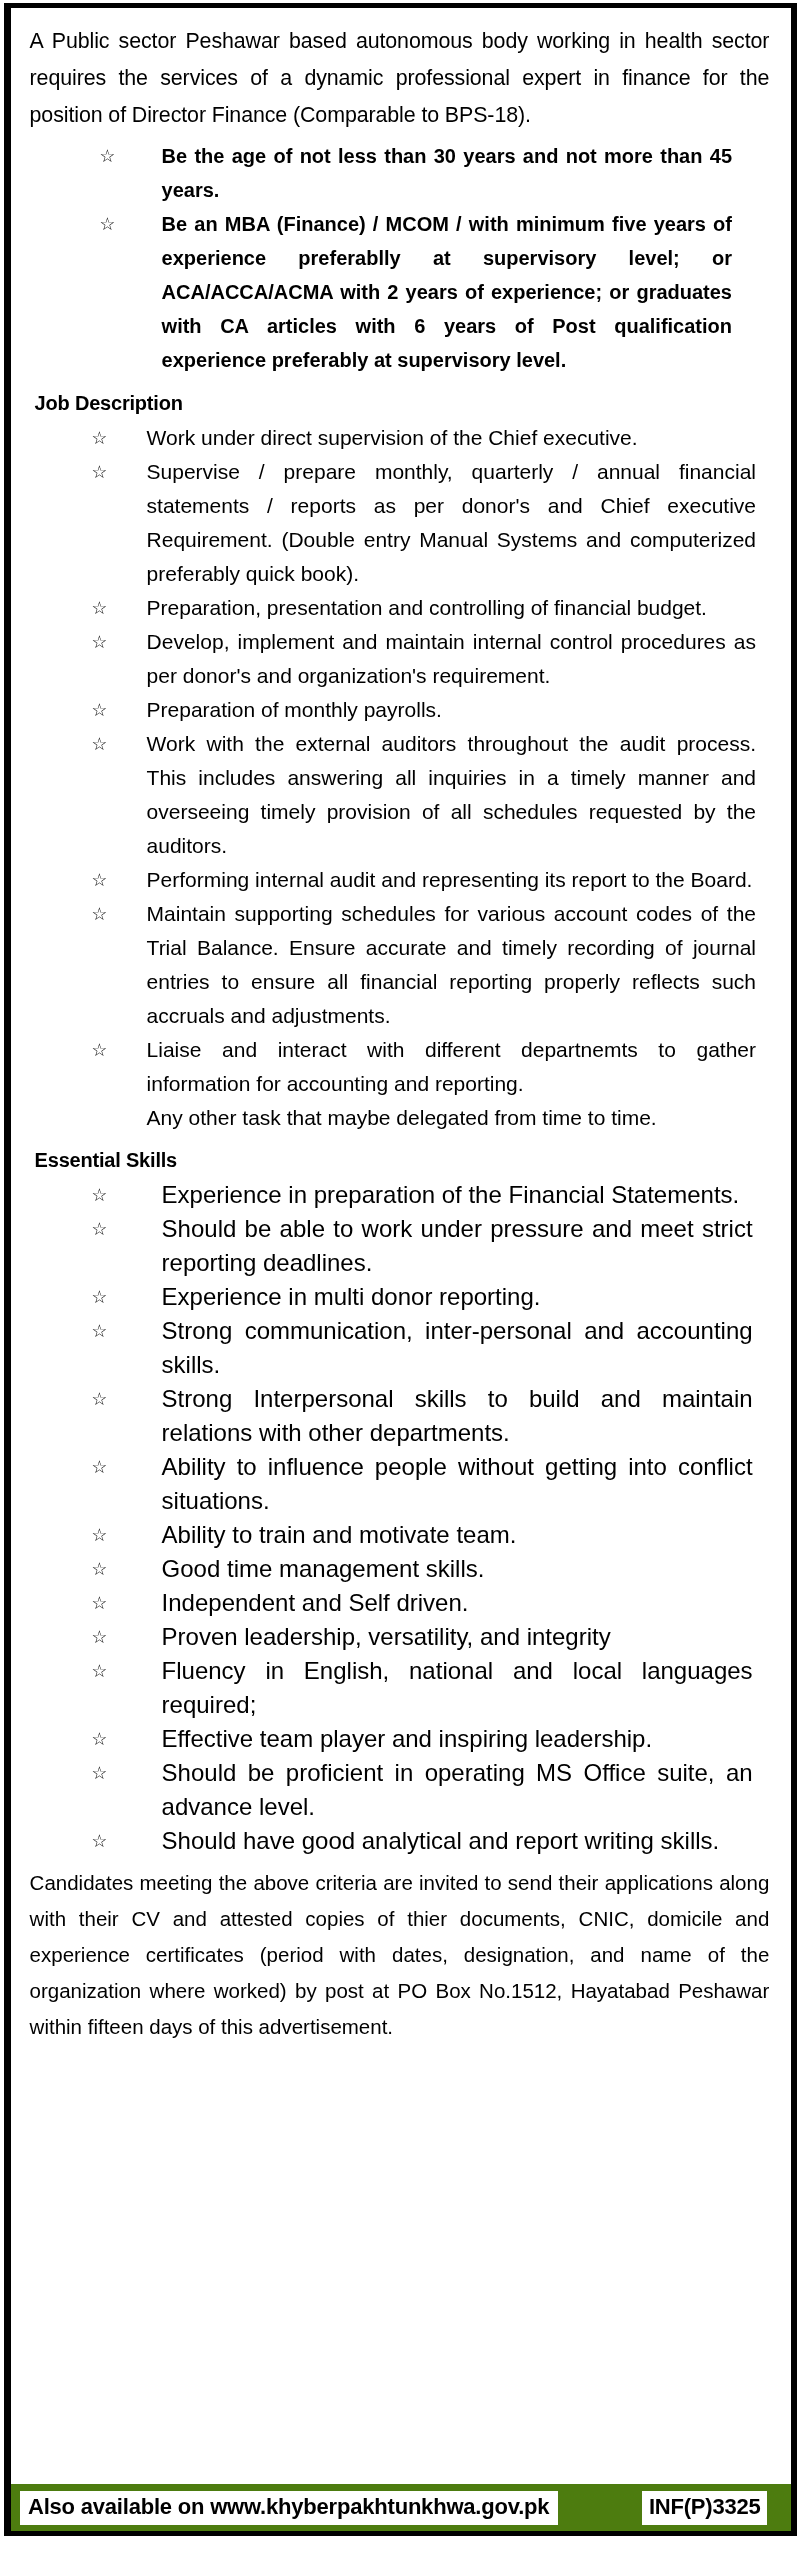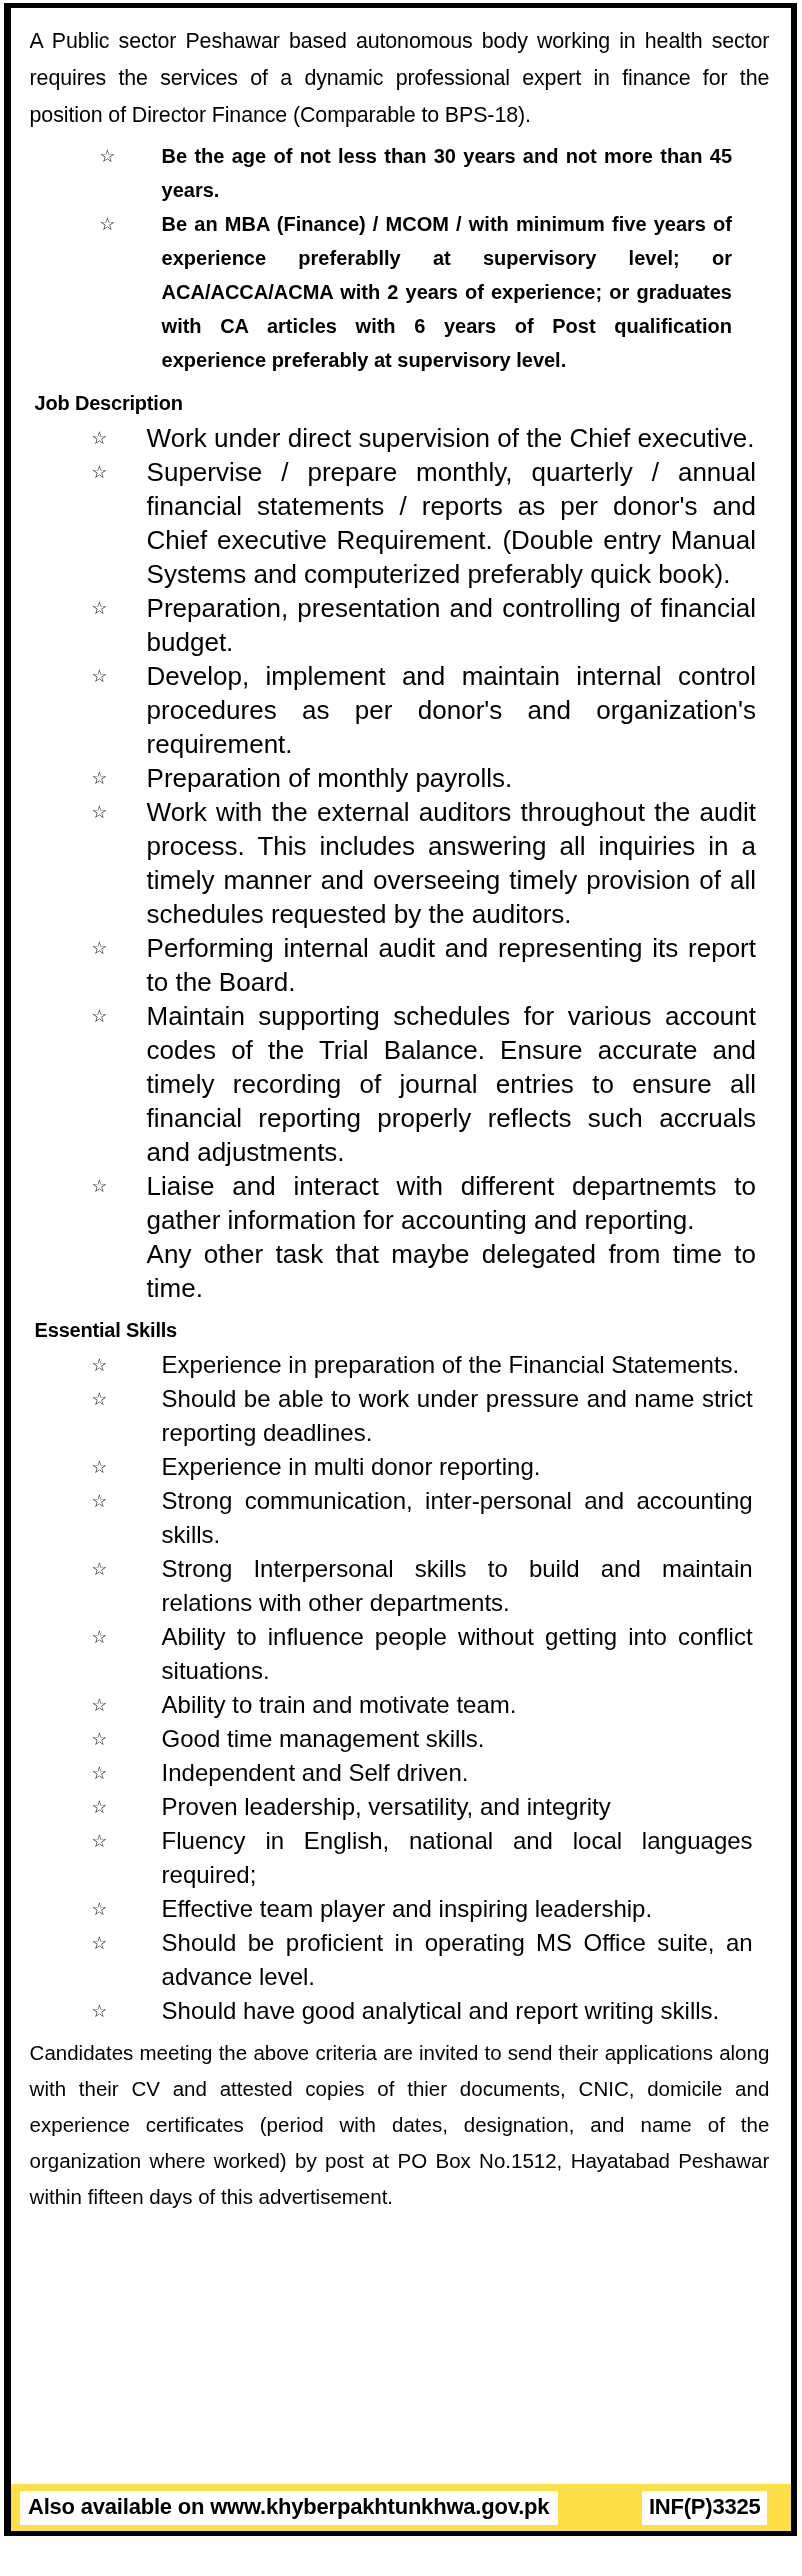--- a/index.html
+++ b/index.html
@@ -101,21 +101,21 @@
   .list-requirements .bullet-text {
     font-size: 20px;
     line-height: 34px;
     padding-right: 39px;
     font-weight: bold;
   }
 
   
   .list-jobdesc .bullet-star { width: 55px; padding-left: 62px; }
   .list-jobdesc .bullet-text {
-    font-size: 26px;
+    font-size: 21px;
     line-height: 34px;
     padding-right: 15px;
   }
 
   
   .list-skills .bullet-star { width: 70px; padding-left: 62px; }
   .list-skills .bullet-text {
     font-size: 24px;
     line-height: 34px;
     padding-right: 18.4px;
@@ -123,21 +123,21 @@
 
   
   .continuation {
     display: flex;
   }
   .continuation .bullet-star { visibility: hidden; }
 
   
   .footer-bar {
     flex: 0 0 auto;
-    background: #fde047;
+    background: #4d7c0f;
     height: 47px;
     margin: 0;
     padding: 0 6.7px;
     display: flex;
     align-items: center;
     justify-content: space-between;
   }
 
   .footer-box {
     background: #ffffff;
@@ -221,21 +221,21 @@
 
       <div class="section-heading">Essential Skills</div>
 
       <ul class="bullet-list list-skills">
         <li class="bullet-row">
           <span class="bullet-star">☆</span>
           <span class="bullet-text">Experience in preparation of the Financial Statements.</span>
         </li>
         <li class="bullet-row">
           <span class="bullet-star">☆</span>
-          <span class="bullet-text">Should be able to work under pressure and name strict reporting deadlines.</span>
+          <span class="bullet-text">Should be able to work under pressure and meet strict reporting deadlines.</span>
         </li>
         <li class="bullet-row">
           <span class="bullet-star">☆</span>
           <span class="bullet-text">Experience in multi donor reporting.</span>
         </li>
         <li class="bullet-row">
           <span class="bullet-star">☆</span>
           <span class="bullet-text">Strong communication, inter-personal and accounting skills.</span>
         </li>
         <li class="bullet-row">

